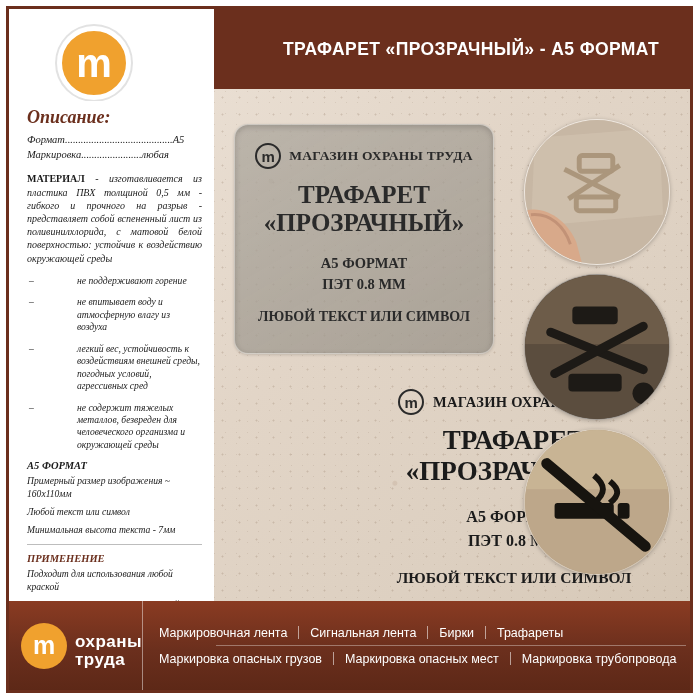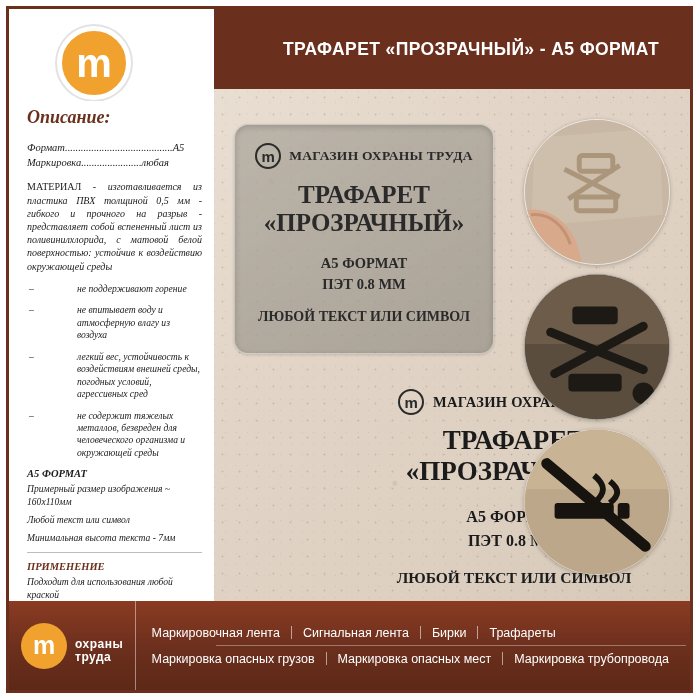--- a/index.html
+++ b/index.html
@@ -74,38 +74,38 @@
     left: 9px; top: 101px;
     width: 205px; height: 500px;
     background: #ffffff;
     padding: 4px 12px 0 18px;
   }
   .desc-heading {
     color: #6b2f1d;
     font-style: italic;
     font-weight: bold;
     font-size: 18px;
-    margin: 2px 0 12px 0;
+    margin: 2px 0 4px 0;
   }
   .spec-line {
     font-style: italic;
     font-size: 10.5px;
     color: #1a1a1a;
     line-height: 1.45;
     white-space: nowrap;
   }
   .para {
     font-size: 10px;
     font-style: italic;
     color: #1a1a1a;
     line-height: 1.32;
     margin-top: 10px;
     text-align: justify;
   }
-  .para b { font-style: normal; font-weight: normal; }
+  .para b { font-style: normal; font-weight: bold; }
   ul.bullets {
     margin: 10px 0 0 0;
     padding-left: 14px;
     list-style: none;
   }
   ul.bullets li {
     position: relative;
     font-size: 9.6px;
     font-style: italic;
     line-height: 1.3;
@@ -284,21 +284,21 @@
   }
   .bb-words {
     color: #ffffff;
     font-family: "Liberation Sans", sans-serif;
     line-height: 1.05;
   }
   .bb-words .w1 {
     font-weight: bold; font-size: 22px; position: relative; display: inline-block;
   }
   .bb-words .w1 .reg { font-size: 10px; vertical-align: super; }
-  .bb-words .w2 { font-weight: bold; font-size: 12px; letter-spacing: 0.5px; margin-top: 10px; }
+  .bb-words .w2 { font-weight: bold; font-size: 17px; letter-spacing: 0.5px; margin-top: 10px; }
   .bb-links {
     flex: 1;
     border-left: 1px solid rgba(255,255,255,0.45);
     display: flex; flex-direction: column; justify-content: center;
     padding: 0 10px 0 16px;
     gap: 12px;
   }
   .bb-row {
     display: flex; align-items: center;
     color: #ffffff;

